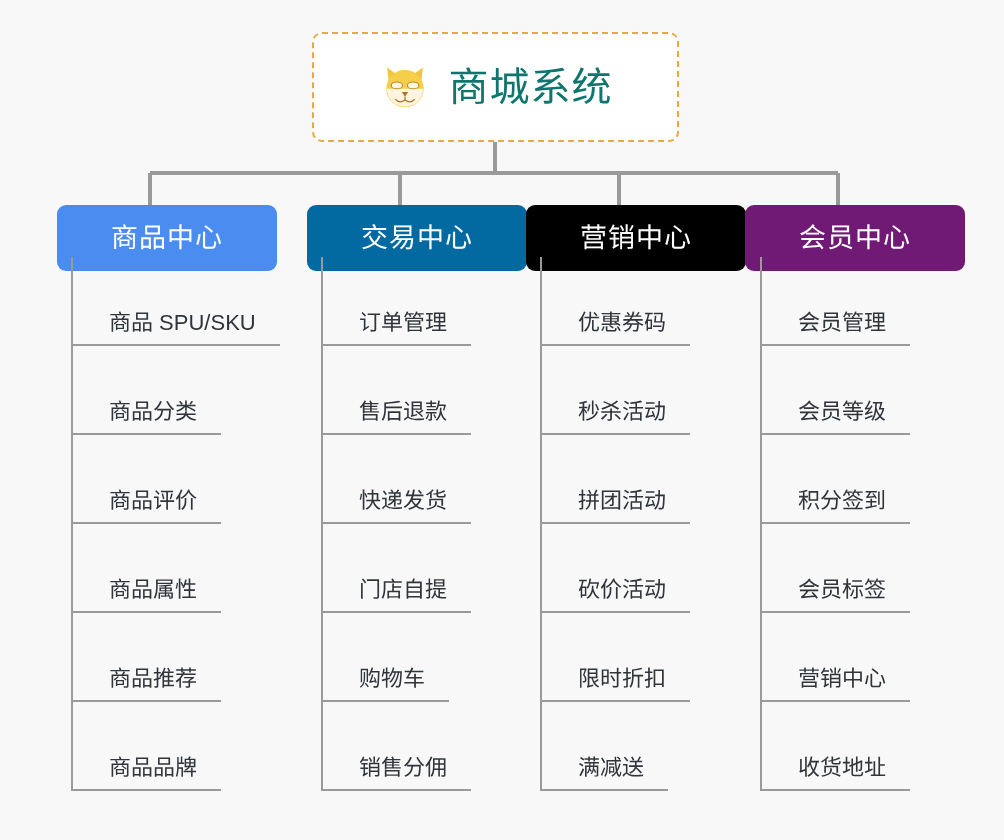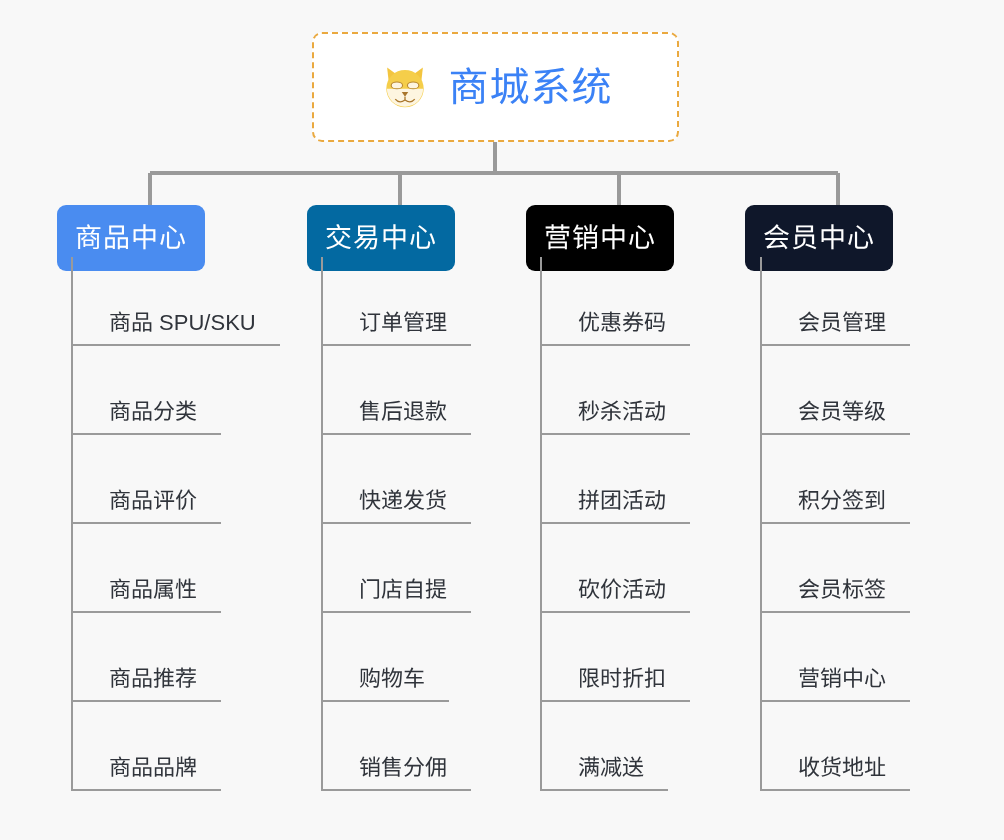--- a/index.html
+++ b/index.html
@@ -58,21 +58,21 @@
     width: 52px;
     height: 52px;
     flex: 0 0 52px;
     display: block;
   }
 
   
   .cat-box {
     position: absolute;
     top: 205px;
-    width: 148px;
+    width: 220px;
     height: 66px;
     border-radius: 9px;
     display: flex;
     align-items: center;
     justify-content: center;
   }
   .cat-label {
     color: #ffffff;
     font-size: 27px;
     line-height: 1;
@@ -162,33 +162,33 @@
       <path d="M9.7 34 a22.3 22.3 0 0 0 44.6 0 z" fill="#fdf5e0"></path>
       <ellipse cx="22" cy="30" rx="7" ry="4.2" fill="#fdf5e0"></ellipse>
       <ellipse cx="42" cy="30" rx="7" ry="4.2" fill="#fdf5e0"></ellipse>
       <ellipse cx="22" cy="30" rx="7" ry="4.2" fill="none" stroke="#b98a34" stroke-width="1.4"></ellipse>
       <ellipse cx="42" cy="30" rx="7" ry="4.2" fill="none" stroke="#b98a34" stroke-width="1.4"></ellipse>
       <path d="M28 38 h8 l-4 6 z" fill="#a9762c"></path>
       <path d="M32 44 v4" stroke="#a9762c" stroke-width="1.6" fill="none"></path>
       <path d="M32 48 q-7 5 -12 -1" stroke="#a9762c" stroke-width="1.6" fill="none"></path>
       <path d="M32 48 q7 5 12 -1" stroke="#a9762c" stroke-width="1.6" fill="none"></path>
     </svg>
-    <span class="root-title" style="color: #3b82f6;">商城系统</span>
+    <span class="root-title" style="color: #0f766e;">商城系统</span>
   </div>
 
   <div class="cat-box" style="left: 57px; background: rgb(74, 140, 240);">
     <span class="cat-label">商品中心</span>
   </div>
   <div class="cat-box" style="left: 307px; background: #0369a1;">
     <span class="cat-label">交易中心</span>
   </div>
   <div class="cat-box" style="left: 526px; background: #000000;">
     <span class="cat-label">营销中心</span>
   </div>
-  <div class="cat-box" style="left: 745px; background: #0f172a;">
+  <div class="cat-box" style="left: 745px; background: #701a75;">
     <span class="cat-label">会员中心</span>
   </div>
 
   <div class="leaf-col" style="left:71px">
     <div class="col-spine"></div>
     <div class="leaf-item">
         <span class="leaf-text">商品 SPU/SKU</span>
       </div>
     <div class="leaf-item">
         <span class="leaf-text">商品分类</span>

